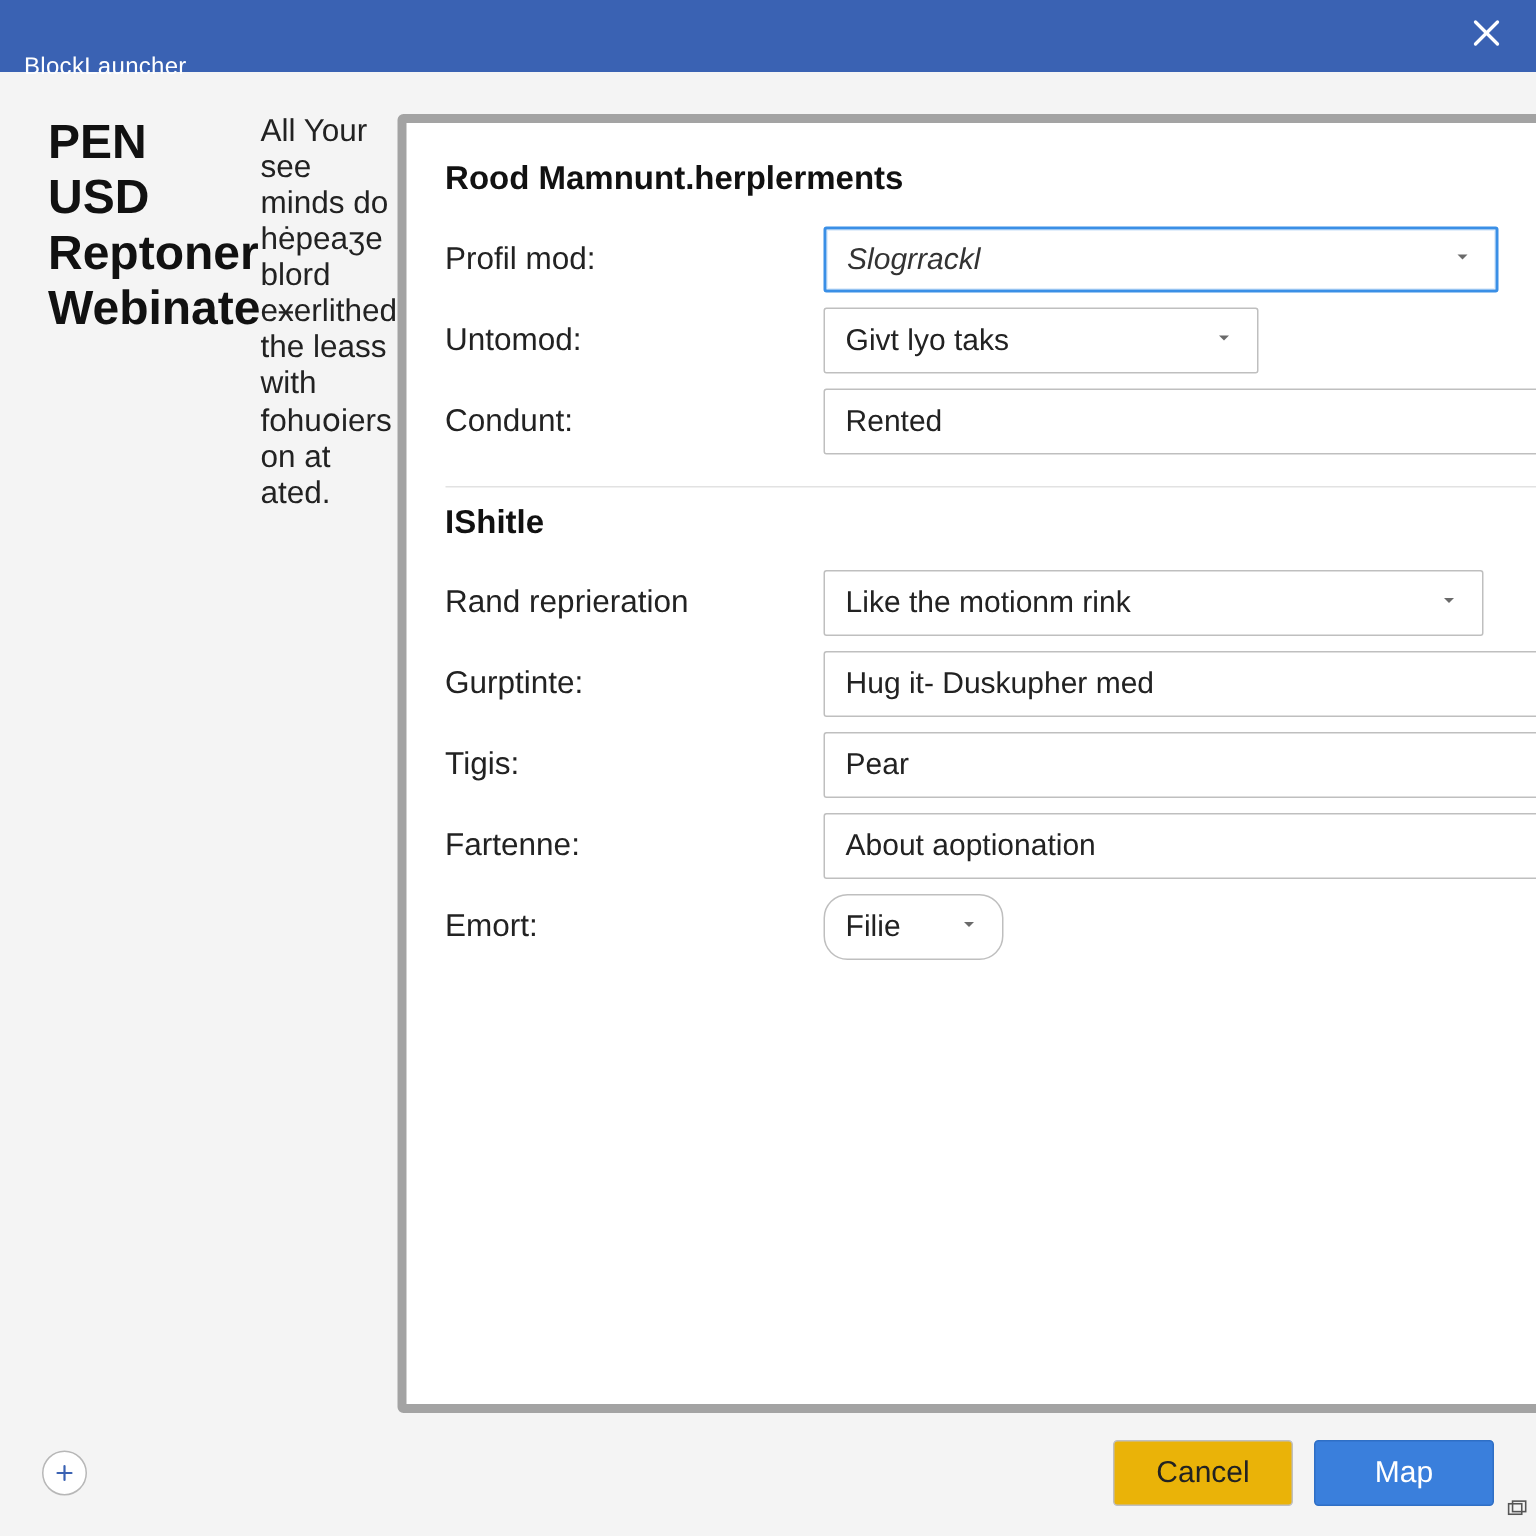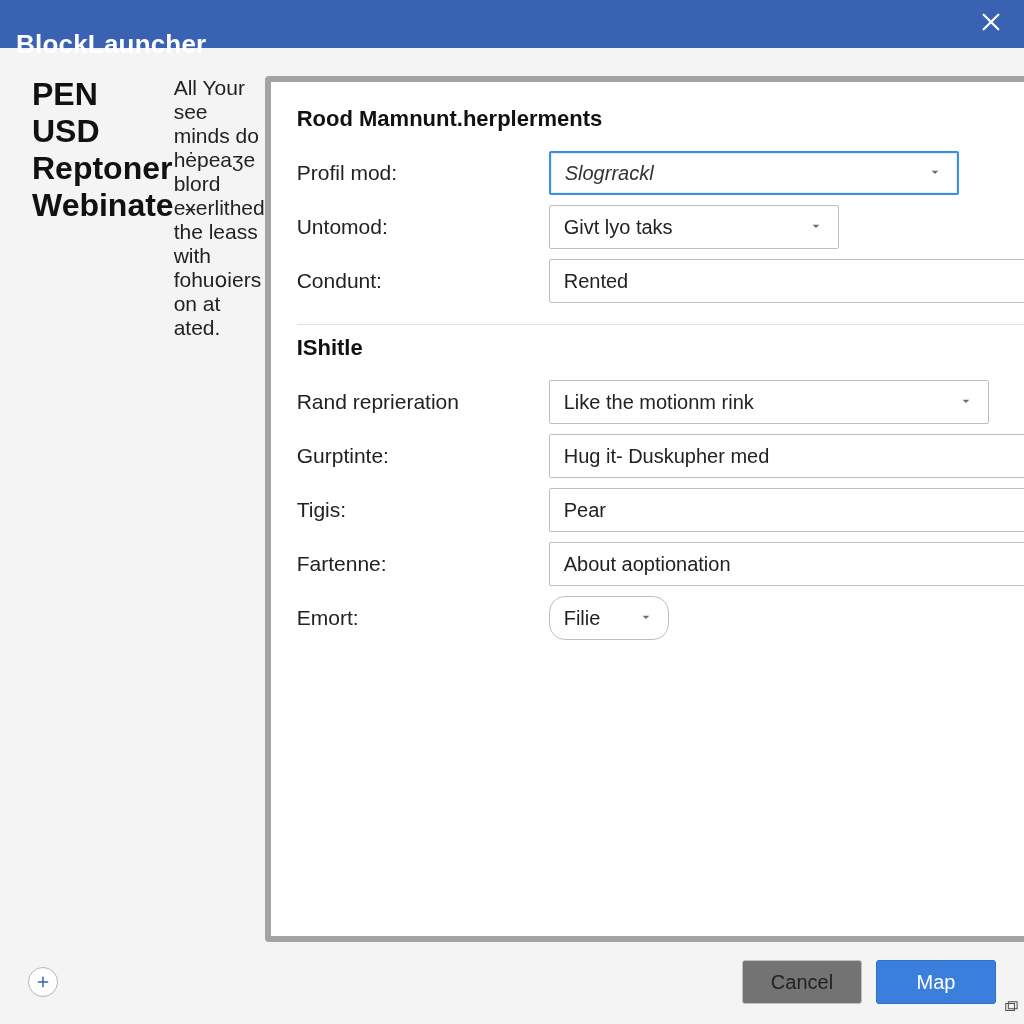--- a/index.html
+++ b/index.html
@@ -1,46 +1,46 @@
 <!DOCTYPE html>
 <html><head>
 <meta charset="utf-8">
 <style>
   * { box-sizing: border-box; margin: 0; padding: 0; }
   html, body { width: 1024px; height: 1024px; font-family: "Segoe UI", Arial, sans-serif; background: #f0f0f0; overflow: hidden; }
   .window { width: 1024px; height: 1024px; background: #f4f4f4; display: flex; flex-direction: column; }
   .titlebar { background: #3a62b3; color: #fff; height: 48px; display: flex; align-items: center; justify-content: space-between; padding: 0 16px; }
-  .titlebar-title { font-size: 26px; font-weight: 700; letter-spacing: 0.2px; margin-top: 41px; }
+  .titlebar-title { font-size: 16px; font-weight: 400; letter-spacing: 0.2px; margin-top: 41px; }
   .titlebar-close { font-size: 26px; line-height: 1; cursor: pointer; padding: 4px 6px; }
   .content { padding: 28px 32px 8px 32px; flex: 1; display: flex; flex-direction: row; }
   h1.page-title { font-size: 32px; font-weight: 700; color: #111; margin-bottom: 14px; }
   .subtitle { font-size: 21px; color: #222; margin-bottom: 22px; }
   .panel { background: #fff; border: 6px solid #a3a3a3; border-radius: 4px; padding: 18px 26px 20px 26px; position: relative; }
   .panel .resize { position: absolute; right: 4px; bottom: 2px; width: 14px; height: 14px; }
   .section-title { font-size: 22px; font-weight: 700; color: #111; margin: 6px 0 14px 0; }
   .divider { border: none; border-top: 1px solid #e2e2e2; margin: 16px 0 10px 0; }
   .row { display: flex; align-items: center; min-height: 54px; gap: 22px; }
   .label { width: 230px; font-size: 21px; color: #222; }
   .select, .input { height: 44px; border: 1px solid #bfbfbf; background: #fff; font-size: 20px; color: #222; display: flex; align-items: center; padding: 0 14px; position: relative; border-radius: 2px; }
   .select { justify-content: space-between; cursor: pointer; }
   .select.focused { border: 2px solid #3a8fe6; box-shadow: 0 0 0 1px rgba(58,143,230,0.15) inset; }
   .select .chev { margin-left: 14px; color: #6a6a6a; }
   .select.small { width: 240px; }
   .select.med { width: 290px; }
-  .select.large { width: 410px; }
+  .select.large { width: 450px; }
   .select.xlarge { width: 440px; }
   .input { width: 478px; }
   .input.wide { width: 524px; }
   .input .clear { position: absolute; right: 12px; color: #666; font-size: 20px; cursor: pointer; }
   .check-badge { width: 24px; height: 24px; border-radius: 50%; background: #157a3a; display: inline-flex; align-items: center; justify-content: center; color: #fff; }
   .check-badge svg { width: 14px; height: 14px; }
   .footer { display: flex; align-items: center; justify-content: space-between; padding: 10px 28px 20px 28px; }
   .add-btn { width: 30px; height: 30px; border-radius: 50%; border: 1px solid #b7b7b7; background: #fff; display: inline-flex; align-items: center; justify-content: center; color: #3a62b3; font-size: 18px; cursor: pointer; }
   .footer-right { display: flex; gap: 14px; }
-  .btn { height: 44px; min-width: 120px; padding: 0 24px; border: 1px solid #bfbfbf; background: #737373; font-size: 20px; color: #222; border-radius: 3px; cursor: pointer; display: inline-flex; align-items: center; justify-content: center; }
+  .btn { height: 44px; min-width: 120px; padding: 0 24px; border: 1px solid #bfbfbf; background: #eab308; font-size: 20px; color: #222; border-radius: 3px; cursor: pointer; display: inline-flex; align-items: center; justify-content: center; }
   .btn.primary { background: #3a7fdc; border-color: #2f6fc5; color: #fff; }
   .chev svg { width: 16px; height: 16px; }
   .muted-italic { font-style: italic; color: #333; }
   .corner-icon { position: absolute; right: 6px; bottom: 6px; color: #555; }
 </style>
 </head>
 <body>
 
 <div class="window">
   <div class="titlebar">

